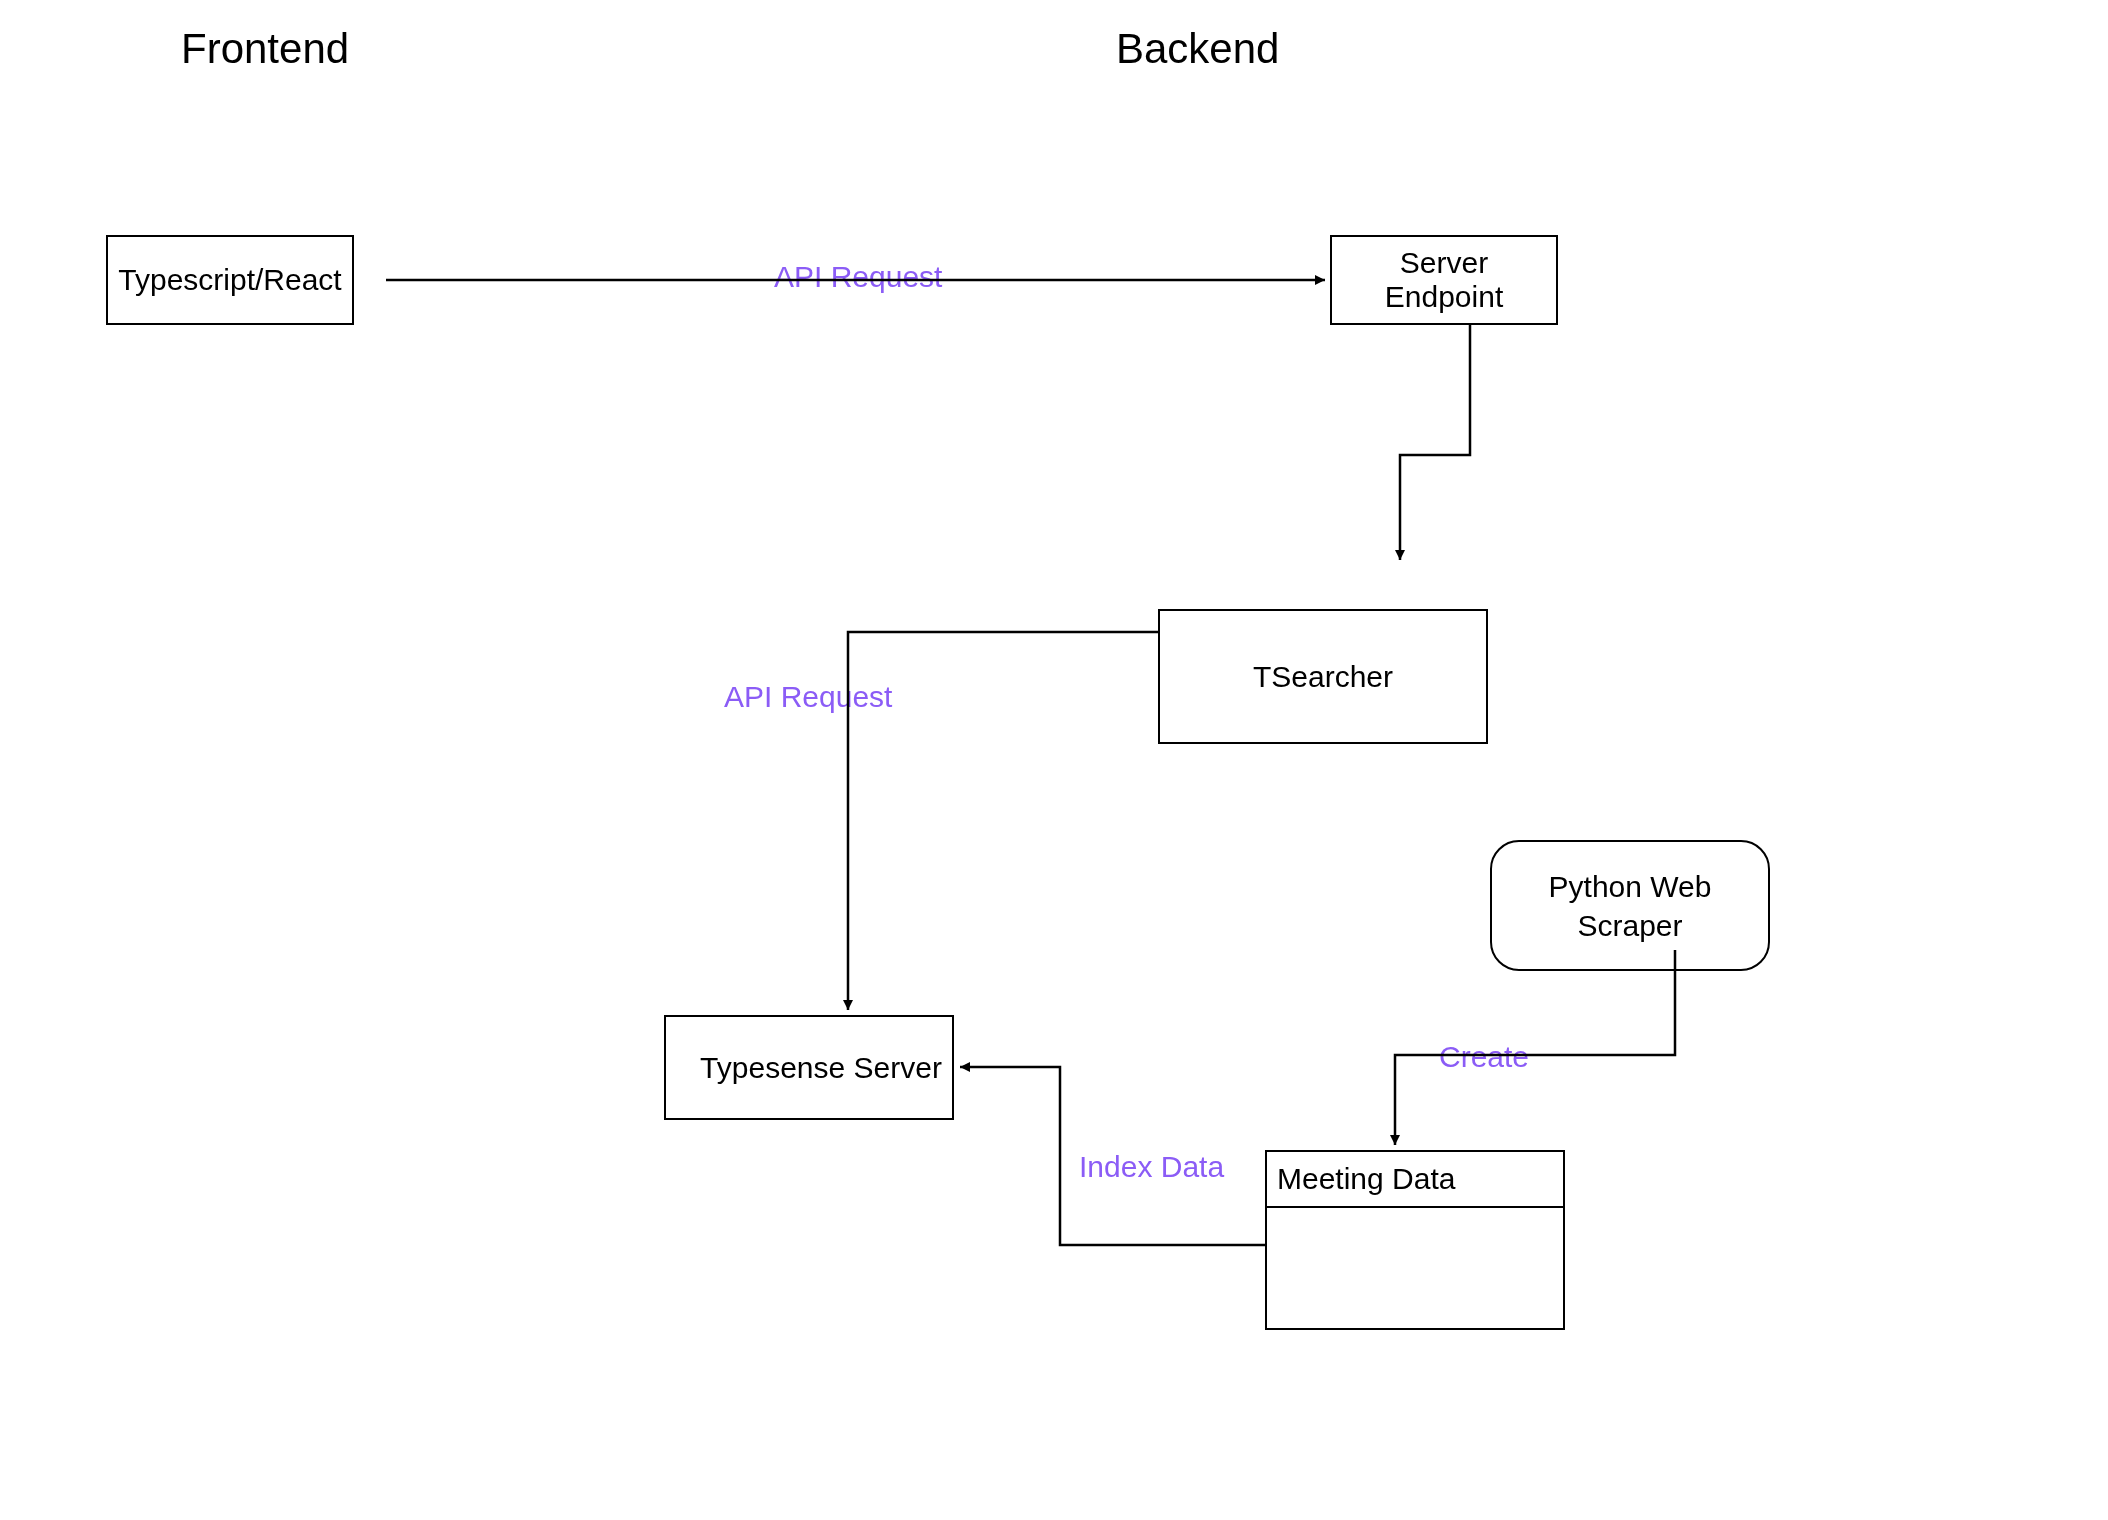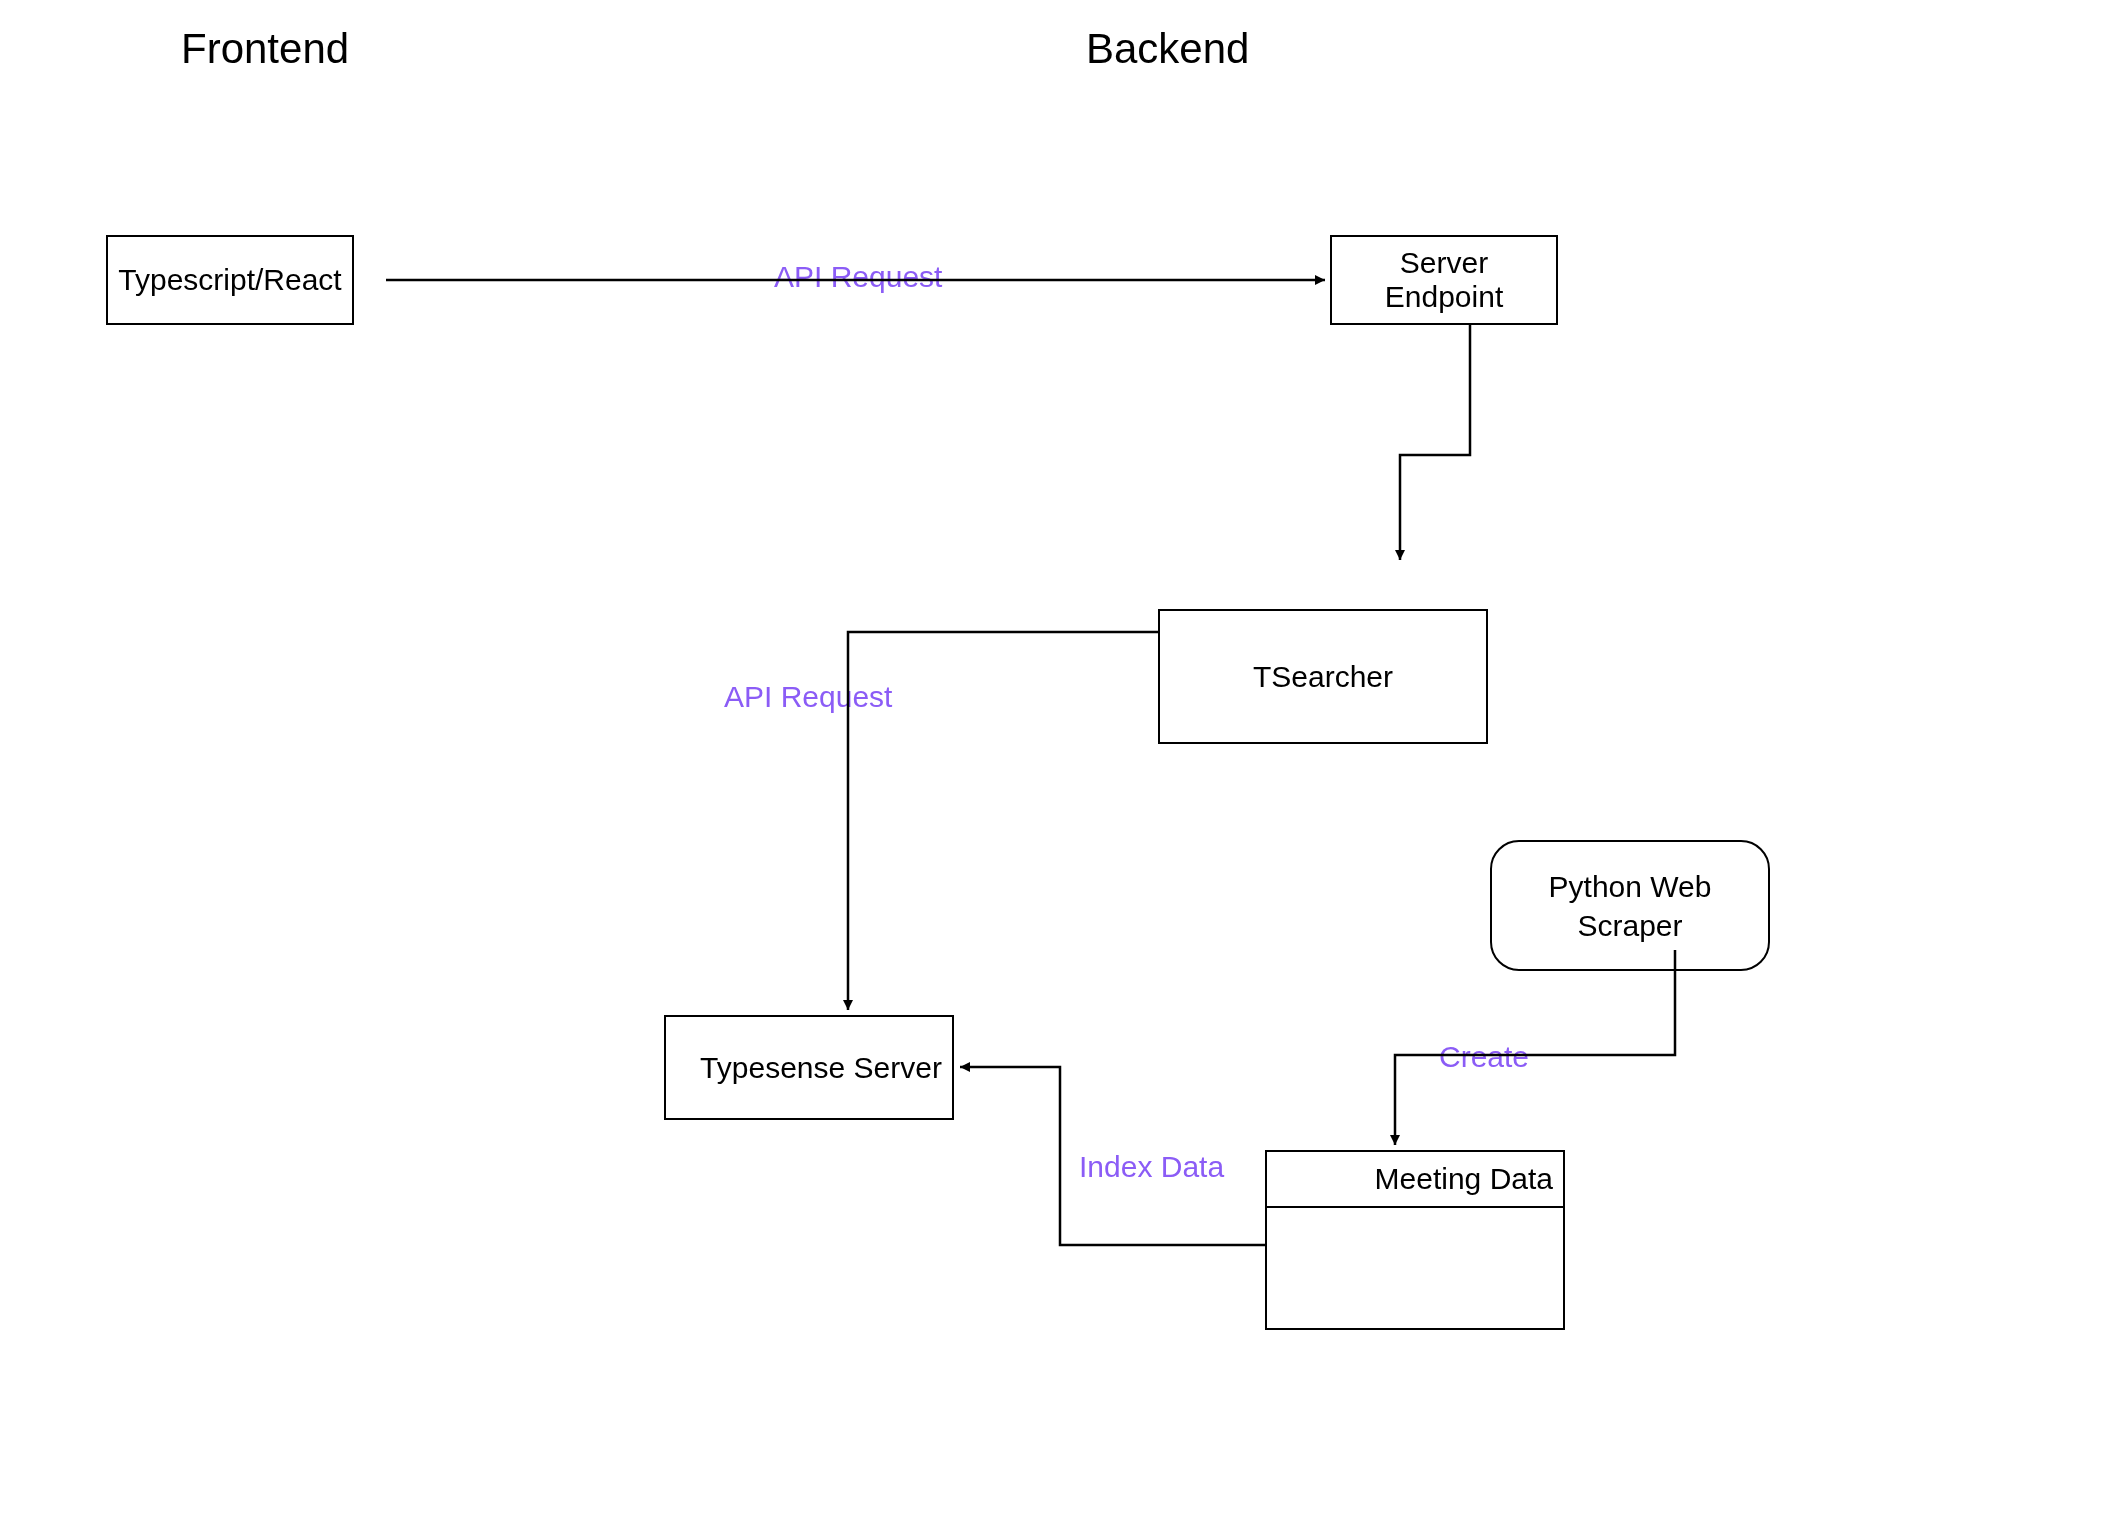--- a/index.html
+++ b/index.html
@@ -35,21 +35,21 @@
     .node-data {
       position: absolute;
       border: 2px solid #000000;
       background: #ffffff;
       font-size: 30px;
       color: #000000;
     }
     .node-data .header {
       border-bottom: 2px solid #000000;
       padding: 10px;
-      text-align: right;
+      text-align: left;
     }
     .node-data .body {
       height: 120px;
     }
     .edge-label {
       position: absolute;
       font-size: 30px;
       color: #8b5cf6;
       background: #ffffff;
       padding: 0 4px;
@@ -60,21 +60,21 @@
       left: 0;
       width: 2108px;
       height: 1520px;
       pointer-events: none;
     }
   </style>
 </head>
 <body>
 
 <div class="section-title" style="left:181px; top:25px;">Frontend</div>
-<div class="section-title" style="left:1086px; top:25px;">Backend</div>
+<div class="section-title" style="left:1116px; top:25px;">Backend</div>
 
 <div class="node" style="left:106px; top:235px; width:248px; height:90px;">Typescript/React</div>
 
 <div class="node" style="left:1330px; top:235px; width:228px; height:90px;">Server Endpoint</div>
 
 <div class="node" style="left:1158px; top:565px; width:330px; height:135px;margin-top:44px;">TSearcher</div>
 
 <div class="node" style="left:664px; top:1015px; width:290px; height:105px;padding-left:32px;">Typesense Server</div>
 
 <div class="node" style="left:1490px; top:840px; width:280px; height:131px; white-space: pre-line; line-height:1.3;border-radius:29px;">Python Web

